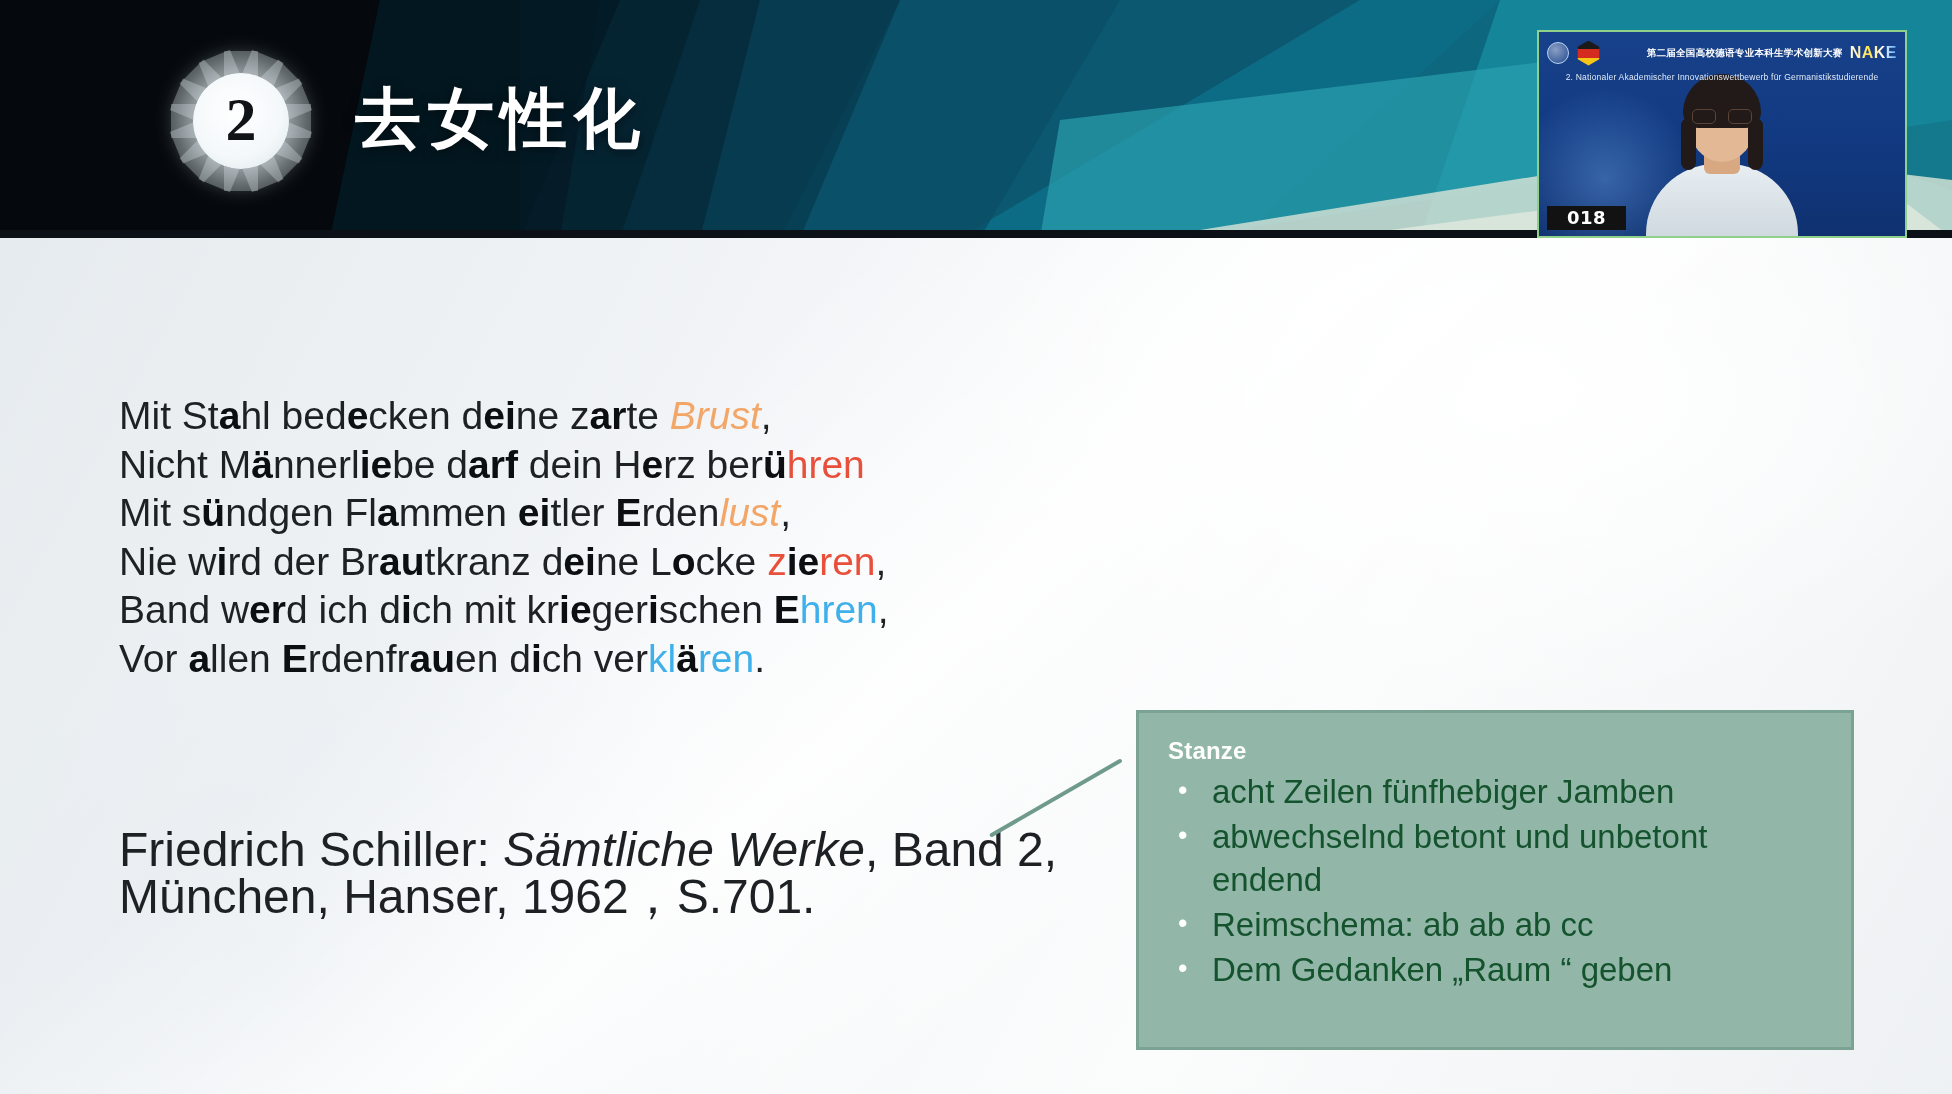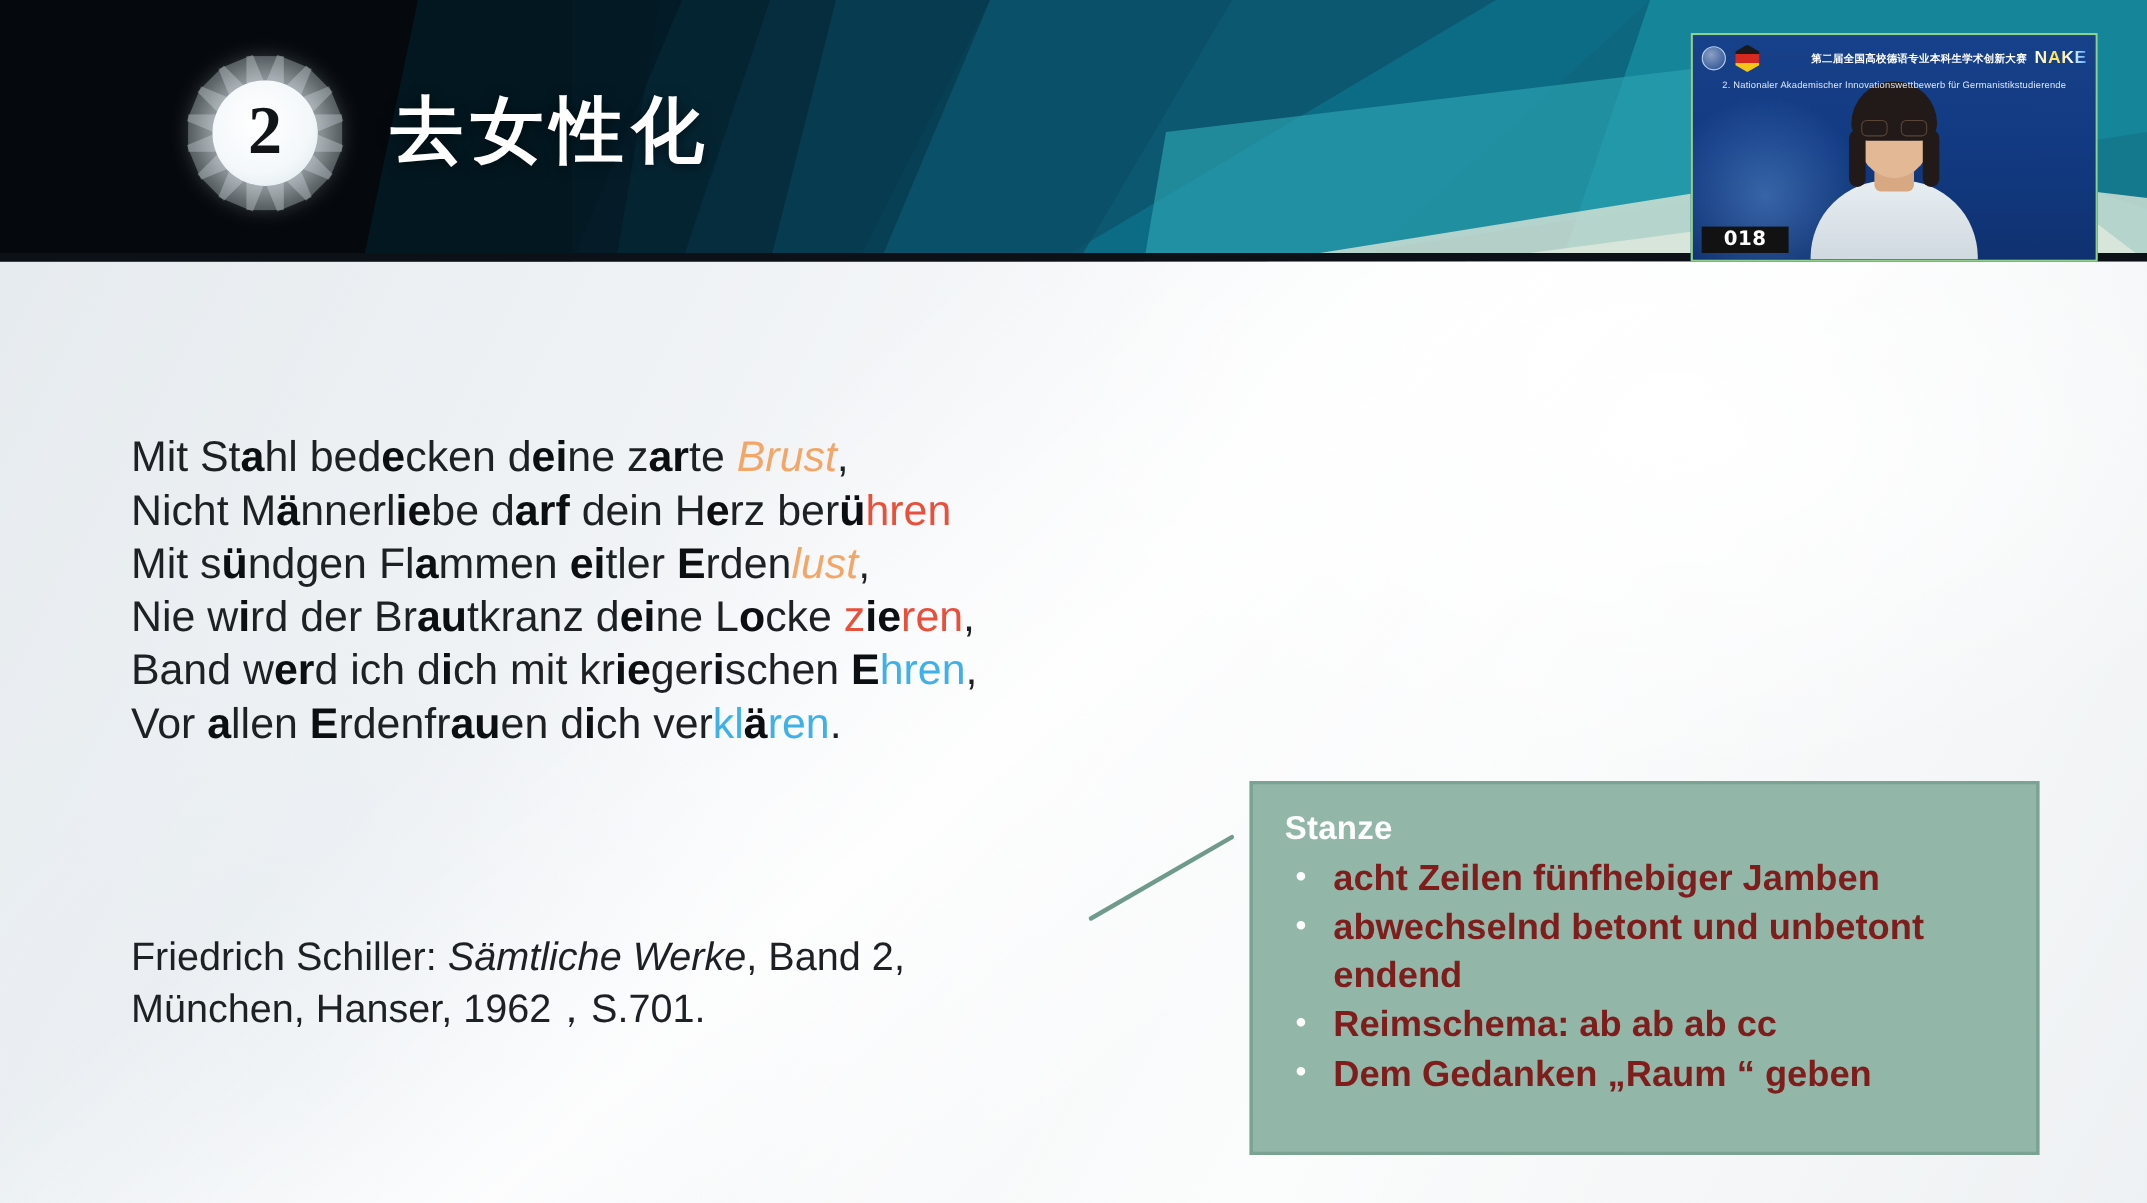--- a/index.html
+++ b/index.html
@@ -80,50 +80,50 @@
     font-size:39px; color:#1d2124; line-height:48.6px;
   }
   .poem .ln { white-space:pre; }
   .poem b { font-weight:700; color:#0c0f11; }
 
   .rhyme-a { color:#e8503c; }
   .rhyme-b { color:#f2a668;font-style:italic; }
   .rhyme-c { color:#3fb0ea; }
 
   .citation {
-    position:absolute; left:119px; top:608px;
-    font-size:36px; color:#1d2124; line-height:47px;
+    position:absolute; left:119px; top:588px;
+    font-size:48px; color:#1d2124; line-height:47px;
     white-space:pre;
   }
   .citation i { font-style:italic; }
 
   
   .connector {
     position:absolute; left:990px; top:596px;
     width:152px; height:4px; background:#6f9a8c;
     transform:rotate(-30deg); transform-origin:left center;
     z-index:3; border-radius:2px;
   }
   .callout {
     position:absolute; left:1136px; top:472px;
     width:718px; height:340px;
     background:#92b7a9;
     border:3px solid #7aa393;
     z-index:5;
     padding:24px 26px 0 26px;
   }
   .callout-title {
-    font-size:30px; font-weight:700; color:#ffffff;
+    font-size:24px; font-weight:700; color:#ffffff;
     margin:0 0 5px 3px; letter-spacing:0.2px;
   }
   .bullets { list-style:none; }
   .bullets li {
     position:relative;
-    font-size:33px; color:#7f1d1d; line-height:43px;
-    padding-left:47px; margin-bottom:2px;font-weight:bold;
+    font-size:33px; color:#14532d; line-height:43px;
+    padding-left:47px; margin-bottom:2px;
   }
   .bullets li::before {
     content:"•"; position:absolute; left:13px; top:-1px;
     font-size:27px; color:#ffffff;
   }
 
   
   .pip {
     position:absolute; left:1537px; top:30px;
     width:370px; height:208px;

